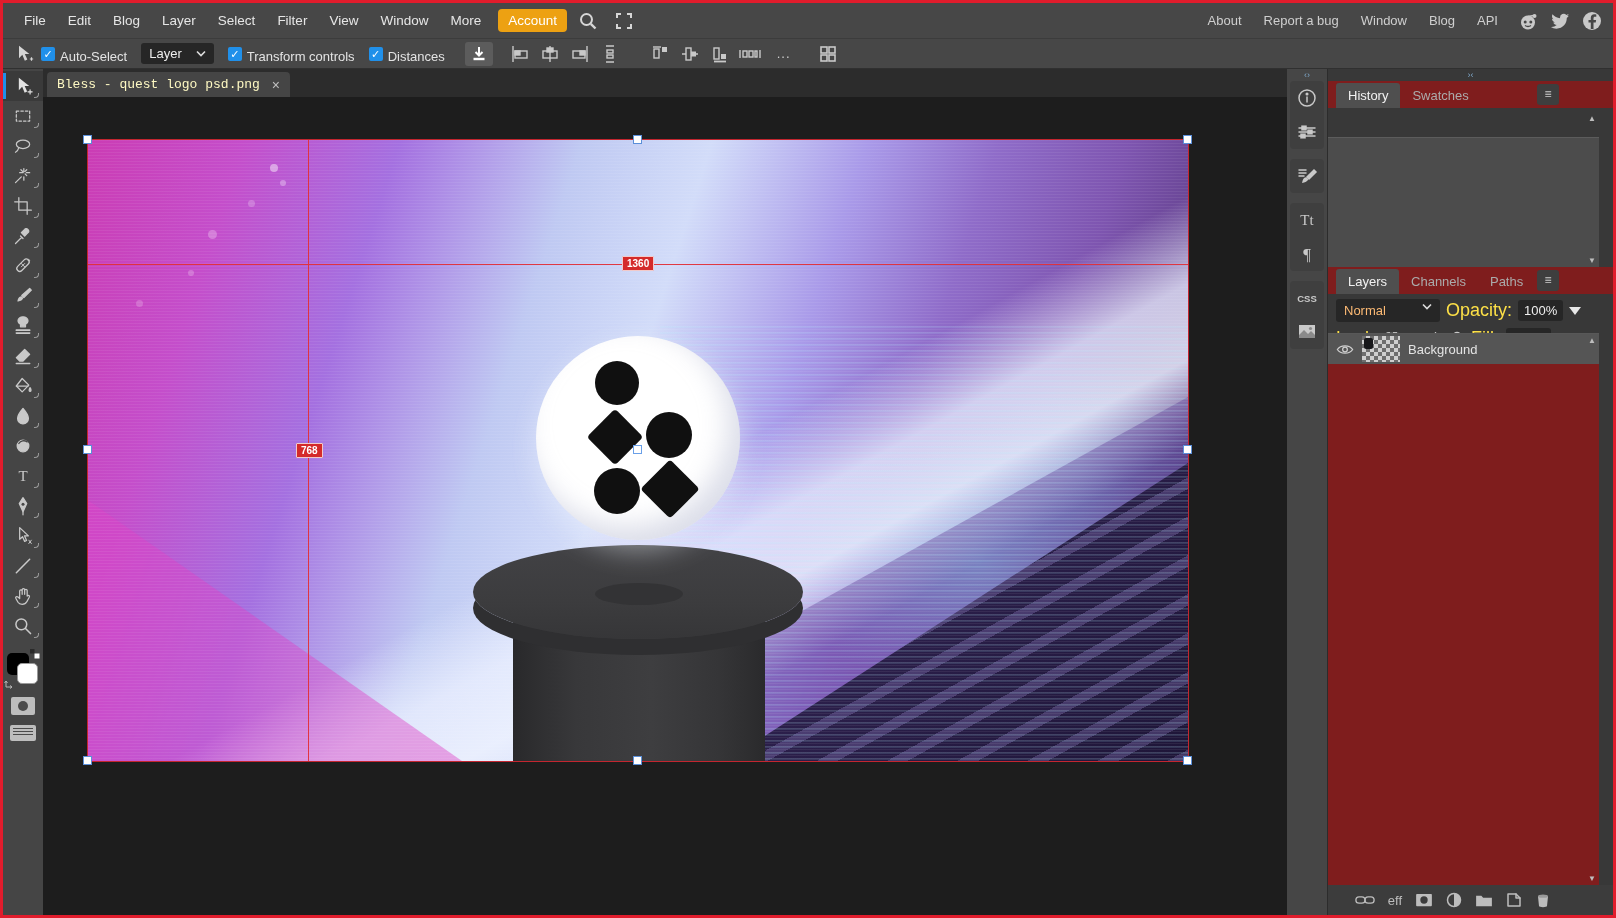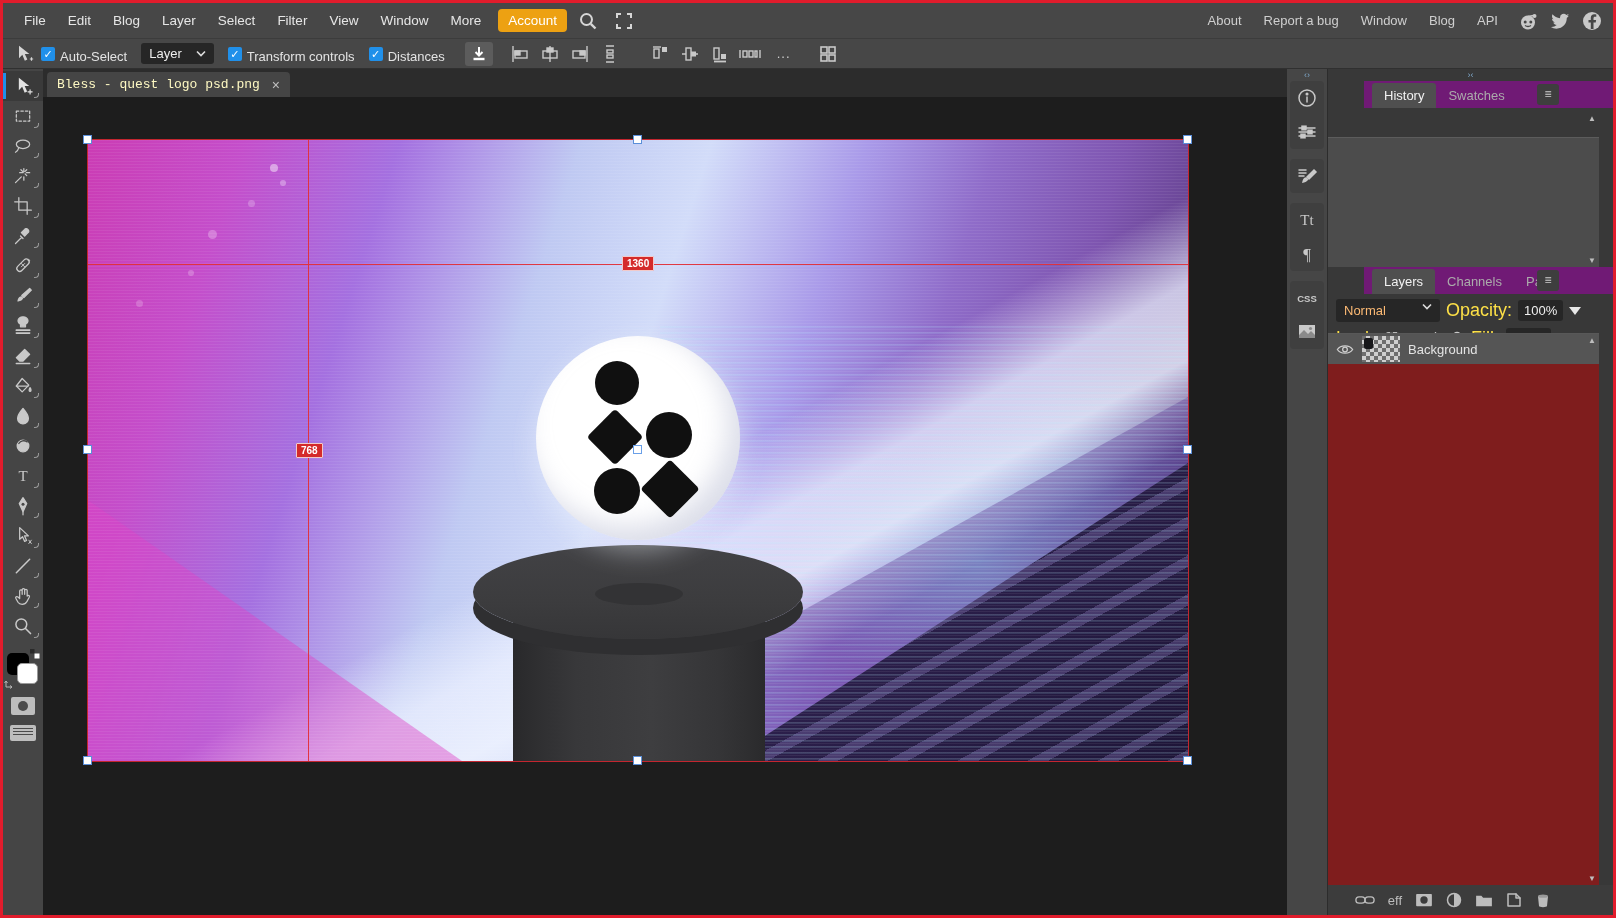--- a/index.html
+++ b/index.html
@@ -86,21 +86,21 @@
   
   .rail { position:absolute; top:66px; bottom:0; right:286px; width:40px; background:#464646; display:flex; flex-direction:column; align-items:center; }
   .rail-collapse { color:#7fa8c9; font-size:9px; height:12px; line-height:12px; }
   .rail-group { background:#3f3f3f; border-radius:4px; margin-bottom:10px; display:flex; flex-direction:column; }
   .rail-icon { width:34px; height:34px; display:flex; align-items:center; justify-content:center; color:#c9c9c9; }
   .rail-icon svg { stroke:#c9c9c9; fill:none; stroke-width:1.5; stroke-linecap:round; }
 
   
   .panels { position:absolute; top:66px; bottom:0; right:0; width:286px; background:#383838; border-left:1px solid #2c2c2c; }
   .panel-collapse { position:absolute; top:0; left:0; right:0; height:12px; text-align:center; color:#7fa8c9; font-size:9px; line-height:12px; background:#383838; }
-  .ptabs { display:flex; align-items:flex-end; background:#701a75; height:27px; padding-left:8px; position:relative;margin-left:36px; }
+  .ptabs { display:flex; align-items:flex-end; background:#7f1d1d; height:27px; padding-left:8px; position:relative; }
   .ptab { color:#ababab; font-size:13px; padding:5px 12px; }
   .ptab.active { background:#4f4f4f; color:#f2f2f2; border-radius:3px 3px 0 0; }
   .pmenu { position:absolute; right:54px; top:3px; width:22px; height:21px; background:#3e3e3e; border-radius:3px; color:#cfcfcf; font-size:12px; text-align:center; line-height:21px; }
 
   .history { position:absolute; top:12px; left:0; right:0; height:186px; }
   .hist-entry { color:#e0e0e0; font-size:14px; padding:5px 10px; }
   .hist-list { position:absolute; left:0; right:14px; top:56px; bottom:0; background:#4c4c4c; border-top:1px solid #5c5c5c; }
   .scroll-arrow { position:absolute; right:3px; color:#bdbdbd; font-size:8px; }
 
   .layers { position:absolute; top:198px; left:0; right:0; bottom:0; }

